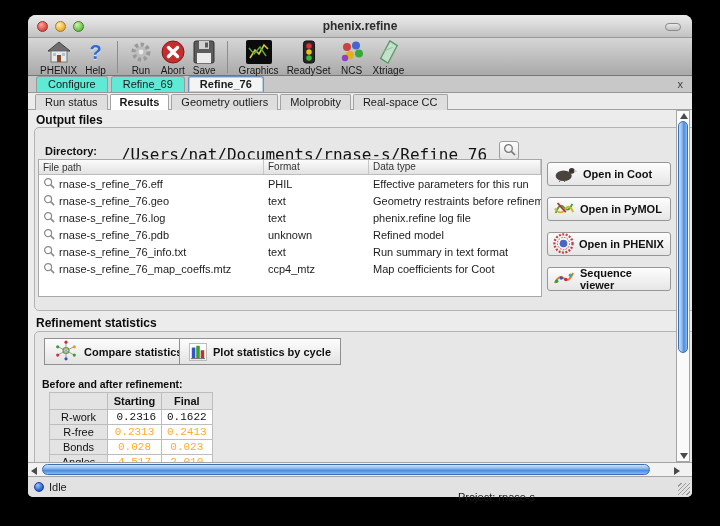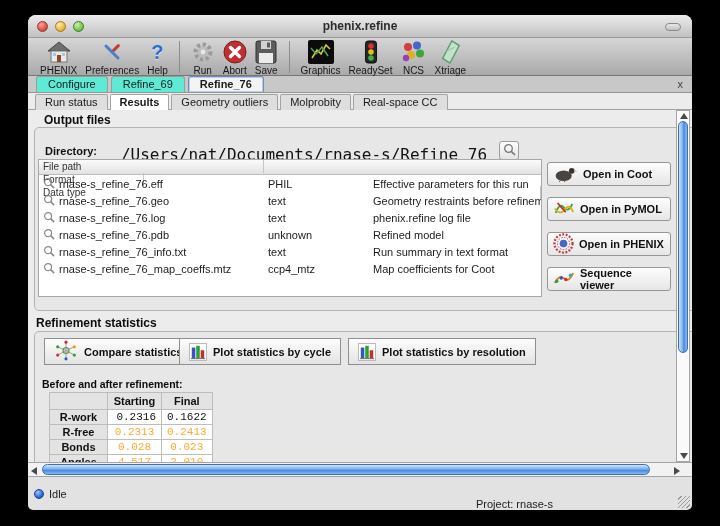--- a/index.html
+++ b/index.html
@@ -72,21 +72,21 @@
   .dir-path { font-family:"DejaVu Sans Mono", monospace; font-size:16px; color:#111;
               margin-left:24px;margin-top:8px; }
   .search-btn { margin-left:12px; width:20px; height:19px; background:linear-gradient(#fdfdfd,#e4e4e4);
                 border:1px solid #9d9d9d; border-radius:3px;
                 display:flex; align-items:center; justify-content:center; }
 
   
   .ftable { position:absolute; left:3px; top:31px; width:504px; height:138px;
             background:#fff; border:1px solid #a8a8a8; font-size:11px; }
   .fhead { display:flex; height:15px; background:linear-gradient(#fbfbfb,#e2e2e2);
-           border-bottom:1px solid #bcbcbc; font-size:10px; color:#333;flex-direction:column; }
+           border-bottom:1px solid #bcbcbc; font-size:10px; color:#333; }
   .fhead > div { padding:1px 4px; border-right:1px solid #c6c6c6; }
   .frow { display:flex; height:17px; align-items:center; color:#1c1c1c; }
   .frow > div { padding:0 4px; overflow:hidden; white-space:nowrap; }
   .c-file { width:225px; display:flex; align-items:center; gap:4px; }
   .c-format { width:105px; }
   .c-type { flex:1; }
 
   
   .action-btn { position:absolute; left:512px; width:124px; height:24px;
                 background:linear-gradient(#fdfdfd,#e6e6e6);
@@ -100,21 +100,21 @@
               border:1px solid #8f8f8f;
               display:flex; align-items:center; gap:6px; padding:0 9px;
               font-size:11px; font-weight:bold; color:#101010; }
   .plot-ic { width:18px; height:18px; background:#fff; border:1px solid #bbb;
              display:flex; align-items:center; justify-content:center; }
   .ba-label { position:absolute; top:46px; left:7px; font-size:10.5px; font-weight:bold; color:#0d0d0d; }
 
   .stats-table { position:absolute; top:60px; left:14px; border-collapse:collapse; }
   .stats-table td, .stats-table th { border:1px solid #bdbdbd; font-size:11px; padding:1px 5px; }
   .stats-table th { background:#e3e3e3; font-weight:bold; color:#111; height:17px; }
-  .st-label { background:#e3e3e3; font-weight:bold; text-align:center; color:#111; width:58px; }
+  .st-label { background:#e3e3e3; font-weight:normal; text-align:center; color:#111; width:58px; }
   .st-val { background:#fff; text-align:right; width:54px;
             font-family:Liberation Mono, monospace; font-size:10px; color:#111; }
   .st-val.final { width:42px; }
   .orange { color:#ffaa2e;text-align:center; }
 
   
   .vscroll { position:absolute; top:17px; right:2px; bottom:0; width:14px;
              background:#fafafa; border:1px solid #a5a5a5; }
   .v-up { position:absolute; top:2px; left:3px; width:0; height:0;
           border-left:4px solid transparent; border-right:4px solid transparent;
@@ -133,27 +133,27 @@
             border-top:4px solid transparent; border-bottom:4px solid transparent;
             border-right:6px solid #4a4a4a; }
   .h-right { position:absolute; right:12px; top:4px; width:0; height:0;
              border-top:4px solid transparent; border-bottom:4px solid transparent;
              border-left:6px solid #4a4a4a; }
   .h-thumb { position:absolute; left:14px; top:1px; width:608px; height:11px;
              border-radius:6px; border:1px solid #3a6fb5;
              background:linear-gradient(#cfe3f9,#7cb0ec 45%,#4a8ae0 60%,#8cbaf0); }
 
   
-  .statusbar { position:absolute; top:462px; left:0; right:0; height:33px;
+  .statusbar { position:absolute; top:462px; left:0; right:0; height:20px;
                background:#e2e2e2; border-radius:0 0 5px 5px;
                display:flex; align-items:center; font-size:11px; color:#1d1d1d; }
   .status-dot { width:10px; height:10px; border-radius:50%; margin:0 5px 0 6px;
                 background:radial-gradient(circle at 35% 30%, #9cc4f5, #2a62d8 65%, #1c44a8);
                 border:1px solid #1c3f96; }
-  .project-label { position:absolute; left:448px;margin-top:20px; }
+  .project-label { position:absolute; left:430px;margin-top:20px; }
   .resize-grip { position:absolute; right:2px; bottom:2px; width:12px; height:12px;
                  background:repeating-linear-gradient(135deg, transparent 0 2px, #9a9a9a 2px 3px); }
 </style>
 </head>
 <body>
 
 <div class="window">
 
   <div class="titlebar">
     <div class="lights">
@@ -170,30 +170,20 @@
       <span class="tbicon">
         <svg width="24" height="22" viewBox="0 0 24 22">
             <polygon points="12,1 23,10 1,10" fill="#6e6e6e" stroke="#454545" stroke-width="1"></polygon>
             <rect x="4" y="10" width="16" height="11" fill="#e9e9e9" stroke="#767676"></rect>
             <rect x="10" y="14" width="4" height="7" fill="#8a4a2a"></rect>
             <rect x="6" y="12" width="3" height="3" fill="#9ec7e8"></rect>
             <rect x="15" y="12" width="3" height="3" fill="#9ec7e8"></rect>
           </svg>
       </span>
       <span class="tblabel">PHENIX</span>
-    </div>
-    <div class="tbitem">
-      <span class="tbicon">
-        <svg width="24" height="24" viewBox="0 0 24 24">
-            <rect x="10.5" y="1.5" width="3" height="12" rx="1.5" fill="#c23a34" transform="rotate(45 12 12)"></rect>
-            <rect x="11" y="12" width="2" height="10" fill="#b9bec4" transform="rotate(45 12 12)"></rect>
-            <rect x="10.5" y="2" width="3" height="20" rx="1.5" fill="#4d7fc4" transform="rotate(-45 12 12)"></rect>
-          </svg>
-      </span>
-      <span class="tblabel">Preferences</span>
     </div>
     <div class="tbitem">
       <span class="tbicon">
           <span class="help-q">?</span>
         </span>
       <span class="tblabel">Help</span>
     </div>
     <div class="tbsep"></div>
     <div class="tbitem">
       <span class="tbicon">
@@ -280,21 +270,21 @@
   <div class="content">
     <div class="subtab-line"></div>
     <div class="subtabs">
       <div class="subtab">Run status</div>
       <div class="subtab active">Results</div>
       <div class="subtab">Geometry outliers</div>
       <div class="subtab">Molprobity</div>
       <div class="subtab">Real-space CC</div>
     </div>
 
-    <div class="sect-h" style="top:20px;margin-left:8px;">Output files</div>
+    <div class="sect-h" style="top:20px;">Output files</div>
 
     <div class="panel" id="panel-out">
       <div class="dir-row">
         <span class="dir-label">Directory:</span>
         <span class="dir-path">/Users/nat/Documents/rnase-s/Refine_76</span>
         <span class="search-btn">
           <span>
             <svg width="13" height="13" viewBox="0 0 13 13">
                 <circle cx="5.5" cy="5.5" r="3.8" fill="none" stroke="#777" stroke-width="1.3"></circle>
                 <line x1="8.3" y1="8.3" x2="12" y2="12" stroke="#777" stroke-width="1.7"></line>
@@ -452,31 +442,20 @@
       <div class="stat-btn" style="left:144px;">
         <span class="plot-ic">
           <svg width="16" height="16" viewBox="0 0 18 18">
               <rect x="2" y="4" width="4" height="12" fill="#3555c5"></rect>
               <rect x="7" y="2" width="4" height="14" fill="#30a030"></rect>
               <rect x="12" y="7" width="4" height="9" fill="#c03030"></rect>
               <line x1="1" y1="16.5" x2="17" y2="16.5" stroke="#555"></line>
             </svg>
         </span>
         <span>Plot statistics by cycle</span>
-      </div>
-      <div class="stat-btn" style="left:313px;">
-        <span class="plot-ic">
-          <svg width="16" height="16" viewBox="0 0 18 18">
-              <rect x="2" y="4" width="4" height="12" fill="#3555c5"></rect>
-              <rect x="7" y="2" width="4" height="14" fill="#30a030"></rect>
-              <rect x="12" y="7" width="4" height="9" fill="#c03030"></rect>
-              <line x1="1" y1="16.5" x2="17" y2="16.5" stroke="#555"></line>
-            </svg>
-        </span>
-        <span>Plot statistics by resolution</span>
       </div>
 
       <div class="ba-label">Before and after refinement:</div>
 
       <table class="stats-table">
         <tbody>
             <tr>
           <th class="st-label"></th>
           <th>Starting</th>
           <th>Final</th>

